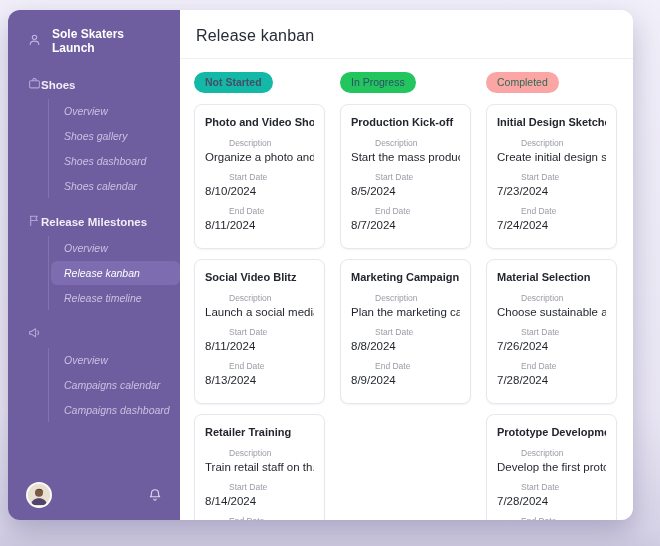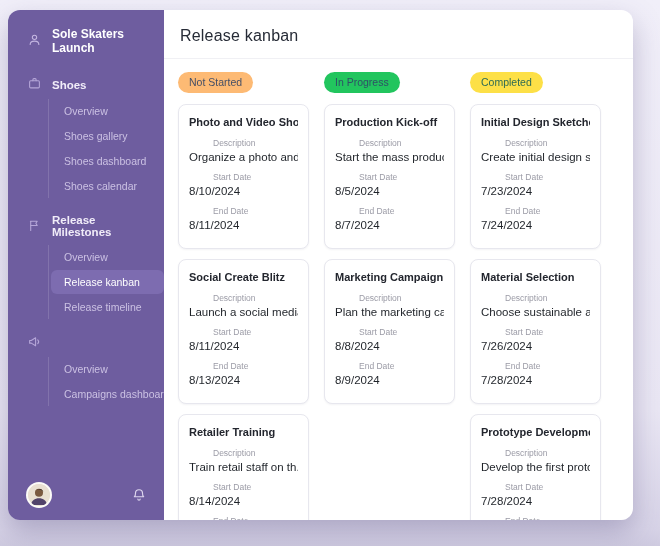--- a/index.html
+++ b/index.html
@@ -9,37 +9,37 @@
     background:linear-gradient(180deg,#f1eff9 0%,#eae7f4 75%,#d7d3e7 97%,#cfcbe0 100%);
     position:relative;
   }
   .window {
     position:absolute; left:8px; top:10px; width:625px; height:510px;
     display:flex; border-radius:12px;
     box-shadow:0 12px 28px rgba(90,80,130,.35);
   }
   
   .sidebar {
-    width:156px; flex-shrink:0; background:#6e5d9f;
+    width:172px; flex-shrink:0; background:#6e5d9f;
     border-radius:12px 0 0 12px; position:relative; overflow:hidden;
   }
   .ws-head {
     display:flex; align-items:center; gap:11px;
     padding:17px 12px 6px 20px; color:#ffffff;
     font-size:12px; font-weight:700; cursor:pointer;
   }
   .ws-head svg { width:13px; height:13px; color:#c3b5e0; flex-shrink:0; }
   .section { margin-top:9px; }
   .sec-head {
-    display:flex; align-items:center; gap:11px;
+    display:flex; align-items:center; 
     padding:7px 12px 6px 20px; color:#f1edf9;
     font-size:11.5px; font-weight:700; cursor:pointer;
   }
   .sec-head svg { width:13px; height:13px; color:#b5a6d8; flex-shrink:0; }
-  .items { margin:1px 0 2px 40px; border-left:1px solid rgba(255,255,255,.14); }
+  .items { margin:1px 0 2px 40px; border-left:1px solid rgba(255,255,255,.14);font-style:italic; }
   .item {
     font-size:10.5px; color:#cbc1e3; padding:6px 6px 6px 8px;
     border-radius:6px; margin:1px 0 1px 7px; cursor:pointer;
     white-space:nowrap; overflow:hidden;
   }
   .item.selected { background:#7d6cb0; color:#ffffff; margin-left:2px; padding-left:13px; }
   .side-bottom {
     position:absolute; bottom:0; left:0; right:0;
     display:flex; justify-content:space-between; align-items:center;
     padding:10px 18px 12px 18px;
@@ -128,20 +128,21 @@
         </div>
         <div class="section">
           <div class="sec-head">
             <span><svg viewBox="0 0 24 24" fill="none" stroke="currentColor" stroke-width="2" stroke-linecap="round" stroke-linejoin="round" width="13" height="13">
                 <path d="M3 10v5h3l8 5V5L6 10H3z"></path>
                 <path d="M18 9a5 5 0 0 1 0 7"></path>
               </svg></span>
           </div>
           <div class="items">
             <div class="item">Overview</div>
+            <div class="item">Campaigns calendar</div>
             <div class="item">Campaigns dashboard</div>
           </div>
         </div>
       </nav>
     <div class="side-bottom">
       <div class="avatar">
         <svg viewBox="0 0 24 24">
           <circle cx="12" cy="12" r="12" fill="#e9e0d2"></circle>
           <circle cx="12" cy="9.5" r="4.4" fill="#7a5a40"></circle>
           <path d="M11 5.6 a5 5 0 0 1 6 3 a7 7 0 0 0 -9.6 -1.4 a5 5 0 0 1 3.6 -1.6z" fill="#2e2423"></path>
@@ -154,32 +155,32 @@
           </svg></span>
     </div>
   </aside>
 
   <main class="main">
     <div class="main-header">
       <h1>Release kanban</h1>
     </div>
     <div class="board" id="board">
         <div class="col">
-          <span class="badge" style="background: #fdba74; color: rgb(69, 79, 102);">Not Started</span>
+          <span class="badge" style="background: #14b8a6; color: rgb(69, 79, 102); font-weight: bold;">Not Started</span>
           <div class="card">
             <div class="card-title">Photo and Video Shoot</div>
             <div class="f-label">Description</div>
             <div class="f-value">Organize a photo and ...</div>
             <div class="f-label">Start Date</div>
             <div class="f-value">8/10/2024</div>
             <div class="f-label">End Date</div>
             <div class="f-value">8/11/2024</div>
           </div>
           <div class="card">
-            <div class="card-title">Social Create Blitz</div>
+            <div class="card-title">Social Video Blitz</div>
             <div class="f-label">Description</div>
             <div class="f-value">Launch a social media...</div>
             <div class="f-label">Start Date</div>
             <div class="f-value">8/11/2024</div>
             <div class="f-label">End Date</div>
             <div class="f-value">8/13/2024</div>
           </div>
           <div class="card">
             <div class="card-title">Retailer Training</div>
             <div class="f-label">Description</div>
@@ -205,21 +206,21 @@
             <div class="card-title">Marketing Campaign Plan...</div>
             <div class="f-label">Description</div>
             <div class="f-value">Plan the marketing ca...</div>
             <div class="f-label">Start Date</div>
             <div class="f-value">8/8/2024</div>
             <div class="f-label">End Date</div>
             <div class="f-value">8/9/2024</div>
           </div>
         </div>
         <div class="col">
-          <span class="badge" style="background: #fde047; color: rgb(45, 107, 85);">Completed</span>
+          <span class="badge" style="background: #fca5a5; color: rgb(45, 107, 85);">Completed</span>
           <div class="card">
             <div class="card-title">Initial Design Sketches</div>
             <div class="f-label">Description</div>
             <div class="f-value">Create initial design sk...</div>
             <div class="f-label">Start Date</div>
             <div class="f-value">7/23/2024</div>
             <div class="f-label">End Date</div>
             <div class="f-value">7/24/2024</div>
           </div>
           <div class="card">

